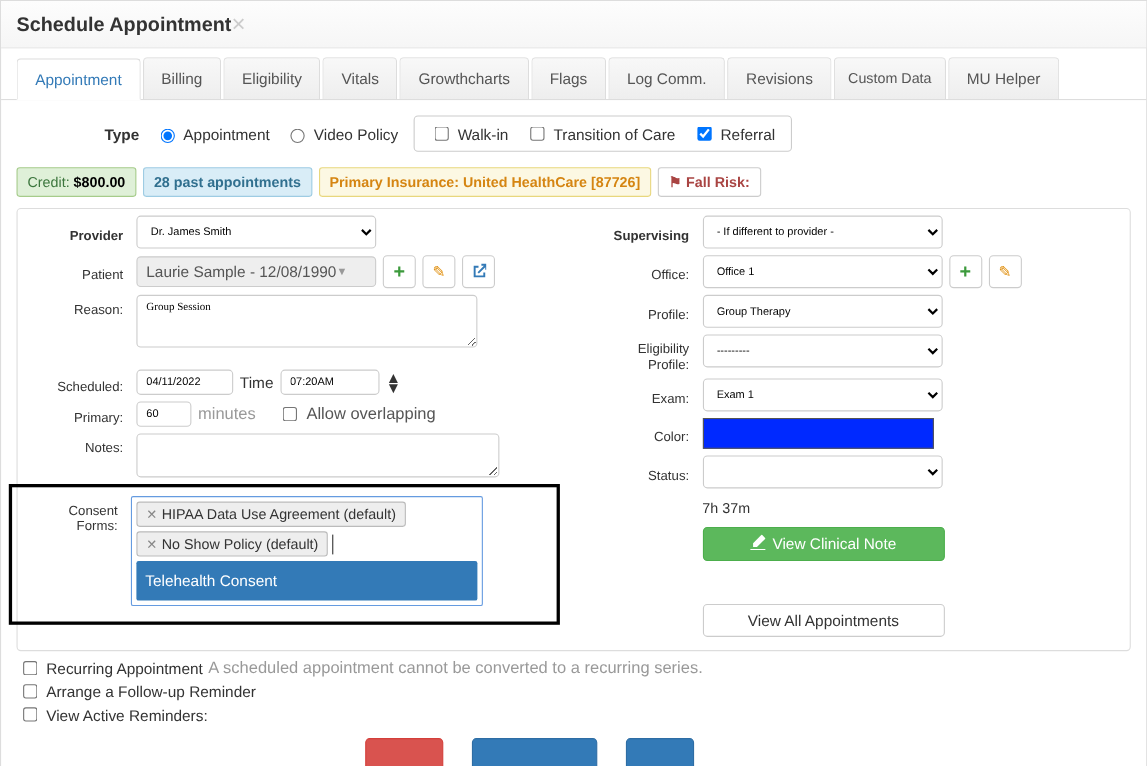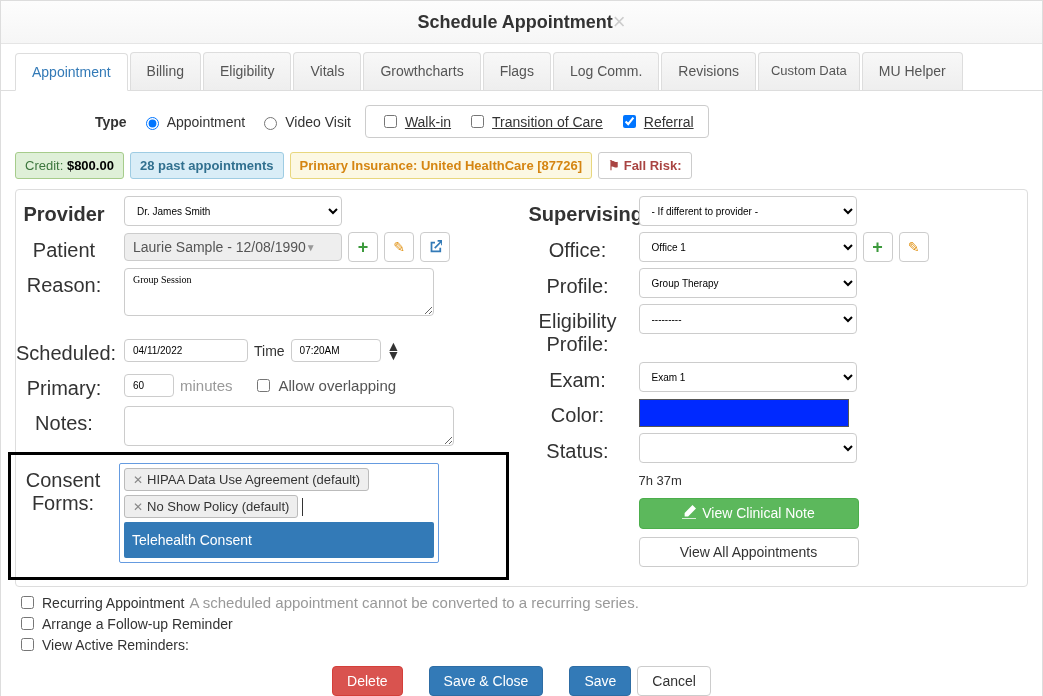--- a/index.html
+++ b/index.html
@@ -13,21 +13,21 @@
   .modal {
     width: 1043px;
     border: 1px solid #ddd;
     background: #fff;
   }
   .modal-header {
     padding: 10px 14px;
     border-bottom: 1px solid #e5e5e5;
     background: linear-gradient(#fdfdfd, #f6f6f6);
     display: flex;
-    justify-content: center;
+    justify-content: flex-start;
     align-items: center;
   }
   .modal-title { font-size: 18px; font-weight: 600; }
   .close { color: #ccc; font-size: 22px; cursor: pointer; line-height: 1; }
   .tabs {
     display: flex;
     padding: 8px 14px 0 14px;
     border-bottom: 1px solid #ddd;
     gap: 2px;
   }
@@ -61,21 +61,20 @@
   .type-row label { display: inline-flex; align-items: center; gap: 5px; }
   .type-label { font-weight: 600; }
   .boxed {
     display: inline-flex;
     gap: 16px;
     padding: 6px 14px;
     border: 1px solid #ccc;
     border-radius: 4px;
     background: #fff;
     align-items: center;
-    text-decoration: underline;
   }
   .badges { display: flex; gap: 6px; margin-bottom: 10px; flex-wrap: wrap; }
   .badge {
     padding: 5px 9px;
     border-radius: 3px;
     font-size: 13px;
     border: 1px solid;
   }
   .badge-credit { background: #dff0d8; border-color: #a6cc8b; color: #3c763d; }
   .badge-credit b { color: #000; }
@@ -87,24 +86,24 @@
     border-radius: 4px;
     padding: 6px 6px 6px 0;
     display: flex;
     gap: 20px;
   }
   .col { flex: 1; }
   .form-row { display: flex; align-items: flex-start; margin-bottom: 6px; }
   .form-row.center { align-items: center; }
   .form-label {
     width: 108px;
-    text-align: center;
+    text-align: right;
     padding-right: 12px;
     padding-top: 6px;
-    font-size: 20px;
+    font-size: 12px;
   }
   .form-ctrl { flex: 1; display: flex; align-items: center; gap: 6px; flex-wrap: wrap; }
   select, input[type=text], textarea {
     border: 1px solid #ccc;
     border-radius: 4px;
     padding: 5px 8px;
     font-size: 10px;
     font-family: inherit;
     background: #fff;
   }
@@ -131,37 +130,37 @@
     align-items: center;
     justify-content: flex-start;
     padding: 5px 8px;
     border: 1px solid #ccc;
     border-radius: 4px;
     background: #eee;
     color: #555;
   }
   .caret-down { font-size: 10px; color: #999; }
   .dur-input { width: 50px; }
-  .date-input { width: 124px; }
+  .date-input { width: 88px; }
   .time-input { width: 90px; }
   .time-stepper { font-size: 14px; line-height: 0.6; display: flex; flex-direction: column; cursor: pointer; }
   .color-swatch {
     width: 210px; height: 28px;
     background: #0029ff;
     border: 1px solid #555;
   }
   .btn {
     padding: 6px 14px;
     border-radius: 4px;
     border: 1px solid;
     cursor: pointer;
     font-size: 14px;
   }
   .btn-green { background: #5cb85c; border-color: #4cae4c; color: #fff; width: 220px; text-align: center; display: inline-flex; justify-content: center; gap: 6px; }
-  .btn-default { background: #fff; border-color: #ccc; color: #333; width: 220px; }
+  .btn-default { background: #fff; border-color: #ccc; color: #333; width: 220px; margin-top: 31px; }
   .btn-danger { background: #d9534f; border-color: #d43f3a; color: #fff; }
   .btn-primary { background: #337ab7; border-color: #2e6da4; color: #fff; margin-left: 20px; }
   .highlight-box {
     border: 3px solid #000;
     padding: 8px;
     margin-left: -8px;
     margin-top: 6px;
   }
   .consent-box {
     border: 1px solid #659be0;
@@ -228,21 +227,21 @@
 
   <div class="body">
     <div class="type-row">
       <span class="type-label">Type</span>
       <label>
         <input type="radio" name="type" checked="" style="">
         <span>Appointment</span>
       </label>
       <label>
         <input type="radio" name="type" style="">
-        <span>Video Visit</span>
+        <span>Video Policy</span>
       </label>
       <div class="boxed">
         <label>
           <input type="checkbox" style="">
           <span>Walk-in</span>
         </label>
         <label>
           <input type="checkbox" style="">
           <span>Transition of Care</span>
         </label>

